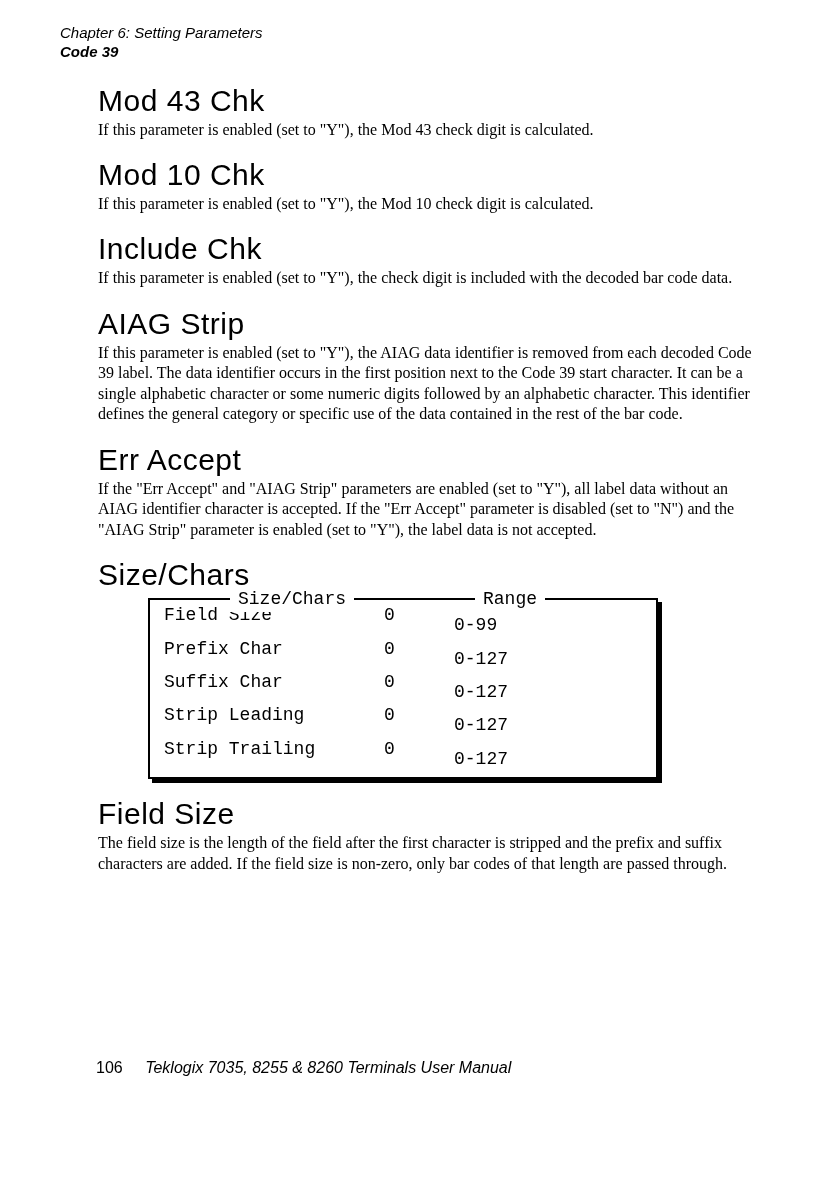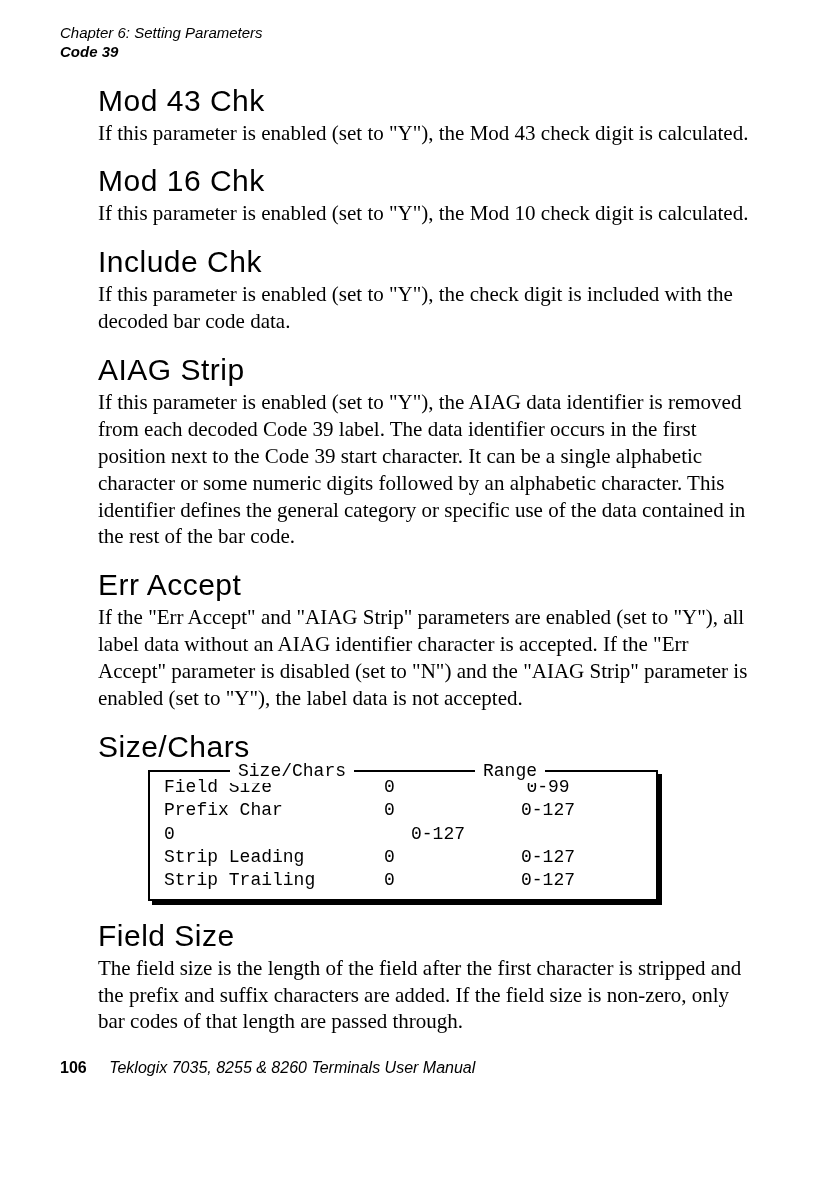--- a/index.html
+++ b/index.html
@@ -34,21 +34,21 @@
   h3.subhead {
     font-family: Arial, Helvetica, sans-serif;
     font-weight: 400;
     font-stretch: condensed;
     letter-spacing: 0.5px;
     font-size: 30px;
     margin: 18px 0 2px 0;
   }
   h3.subhead:first-of-type { margin-top: 0; }
   p.body {
-    font-size: 21px;
+    font-size: 16px;
     line-height: 1.28;
     margin: 2px 12px 6px 0;
   }
   .table-wrap {
     margin: 6px 0 10px 50px;
     width: 510px;
   }
   .table-inner {
     border: 2px solid #000;
     box-shadow: 4px 4px 0 #000;
@@ -71,51 +71,52 @@
     background: #fff;
     padding: 0 8px;
     position: absolute;
     top: 0;
   }
   .legend-left { left: 80px; }
   .legend-right { left: 325px; }
   .trow { display: flex; }
   .tlabel { width: 220px; white-space: pre; }
   .tval { width: 70px; text-align: left; }
-  .trange { flex: 1; text-align: center; }
+  .trange { flex: 1; text-align: left; margin-top: 10px; }
   .footer {
     position: absolute;
     bottom: 30px;
     left: 60px;
     font-family: Arial, Helvetica, sans-serif;
     font-style: italic;
     font-size: 16px;
   }
   .footer .pnum {
-    font-weight: bold;
+    font-weight: normal;
     font-style: normal;
     margin-right: 18px;
+    margin-left: 36px;
   }
 </style>
 </head>
 <body>
 
 <div class="page">
 
   <div class="header">
     <span class="chapter">Chapter 6: Setting Parameters</span>
     <span class="section">Code 39</span>
   </div>
 
   <div class="content">
 
     <h3 class="subhead">Mod 43 Chk</h3>
     <p class="body">If this parameter is enabled (set to "Y"), the Mod 43 check digit is calculated.</p>
 
-    <h3 class="subhead">Mod 16 Chk</h3>
+    <h3 class="subhead">Mod 10 Chk</h3>
     <p class="body">If this parameter is enabled (set to "Y"), the Mod 10 check digit is calculated.</p>
 
     <h3 class="subhead">Include Chk</h3>
     <p class="body">If this parameter is enabled (set to "Y"), the check digit is included with the decoded bar code data.</p>
 
     <h3 class="subhead">AIAG Strip</h3>
     <p class="body">If this parameter is enabled (set to "Y"), the AIAG data identifier is removed from each decoded Code 39 label. The data identifier occurs in the first position next to the Code 39 start character. It can be a single alphabetic character or some numeric digits followed by an alphabetic character. This identifier defines the general category or specific use of the data contained in the rest of the bar code.</p>
 
     <h3 class="subhead">Err Accept</h3>
     <p class="body">If the "Err Accept" and "AIAG Strip" parameters are enabled (set to "Y"), all label data without an AIAG identifier character is accepted. If the "Err Accept" parameter is disabled (set to "N") and the "AIAG Strip" parameter is enabled (set to "Y"), the label data is not accepted.</p>
@@ -132,20 +133,21 @@
           <span class="tlabel">Field Size</span>
           <span class="tval">0</span>
           <span class="trange">0-99</span>
         </div>
         <div class="trow">
           <span class="tlabel">Prefix Char</span>
           <span class="tval">0</span>
           <span class="trange">0-127</span>
         </div>
         <div class="trow">
+          <span class="tlabel">Suffix Char</span>
           <span class="tval">0</span>
           <span class="trange">0-127</span>
         </div>
         <div class="trow">
           <span class="tlabel">Strip Leading</span>
           <span class="tval">0</span>
           <span class="trange">0-127</span>
         </div>
         <div class="trow">
           <span class="tlabel">Strip Trailing</span>

